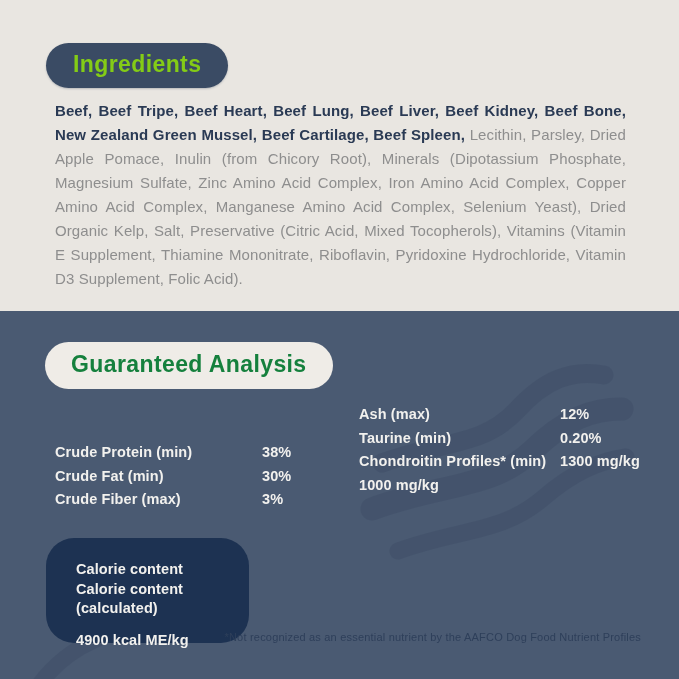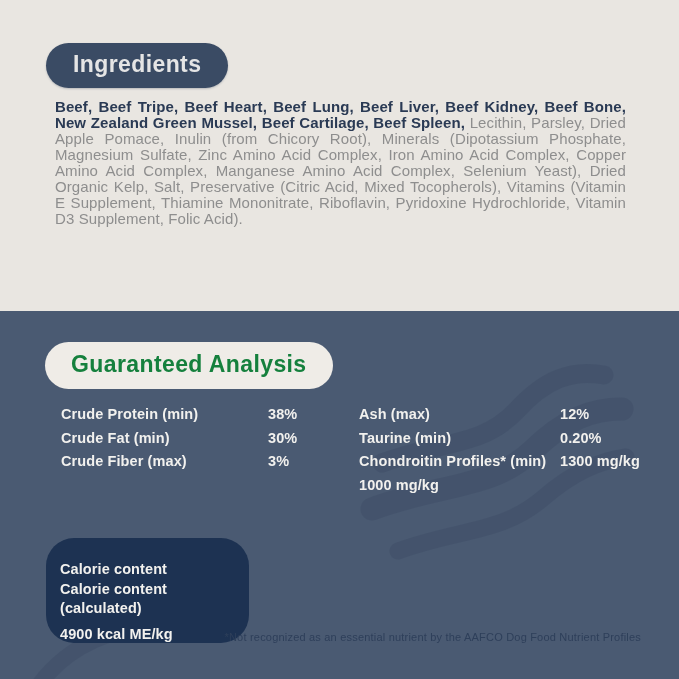--- a/index.html
+++ b/index.html
@@ -16,35 +16,35 @@
   .top-section {
     position: absolute;
     left: 0; top: 0; right: 0;
     height: 311px;
     background: #e9e6e1;
   }
   .pill-navy {
     position: absolute;
     left: 46px; top: 43px;
     background: #3a4b64;
-    color: #e5e5e5;
+    color: #84cc16;
     border-radius: 999px;
     padding: 8px 27px 10px 27px;
     font-size: 23px;
     font-weight: bold;
     letter-spacing: 0.4px;
     box-shadow: 0 1px 2px rgba(40,55,80,0.25);
   }
   .ingredients-text {
     position: absolute;
     left: 55px; top: 99px;
     width: 571px;
     margin: 0;
     font-size: 15px;
-    line-height: 16px;
+    line-height: 24px;
     text-align: justify;
     color: #8e8e8e;
     letter-spacing: 0.1px;
   }
   .ingredients-text strong {
     color: #2a3a54;
     font-weight: bold;
   }
 
   
@@ -69,51 +69,51 @@
     padding: 9px 26px 11px 26px;
     font-size: 23px;
     font-weight: bold;
     letter-spacing: 0.4px;
   }
 
   .analysis-col {
     position: absolute;
     top: 91px;
   }
-  .analysis-col.left  { left: 61px;  width: 290px; }
+  .analysis-col.left  { left: 55px;  width: 290px; margin-top: 38px; }
   .analysis-col.right { left: 359px; width: 300px; }
   .analysis-row {
     display: grid;
     height: 23.7px;
     align-items: center;
     font-size: 14.5px;
     font-weight: bold;
     color: #f2f1ee;
     letter-spacing: 0.1px;
   }
   .analysis-col.left  .analysis-row { grid-template-columns: 207px auto; }
   .analysis-col.right .analysis-row { grid-template-columns: 201px auto; }
 
   .calorie-box {
     position: absolute;
     left: 46px; top: 227px;
     width: 203px; height: 105px;
     background: #1d3252;
     border-radius: 28px;
     box-sizing: border-box;
-    padding: 22px 14px 0 14px;
+    padding: 22px 14px 0 30px;
     color: #f2f1ee;
   }
   .calorie-line {
     font-size: 14.5px;
     font-weight: bold;
     line-height: 19.5px;
     letter-spacing: 0.1px;
   }
-  .calorie-values { margin-top: 6px; }
+  .calorie-values { margin-top: 12px; }
 
   .footnote {
     position: absolute;
     right: 38px; top: 320px;
     font-size: 11px;
     color: #2e3f5a;
     letter-spacing: 0.2px;
     white-space: nowrap;
   }
 </style>

